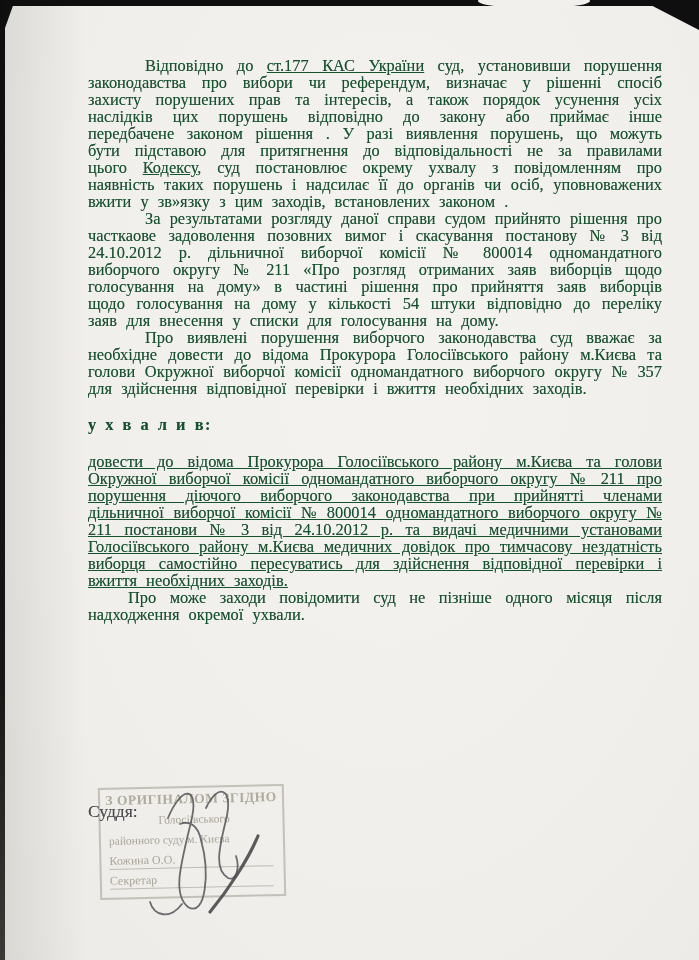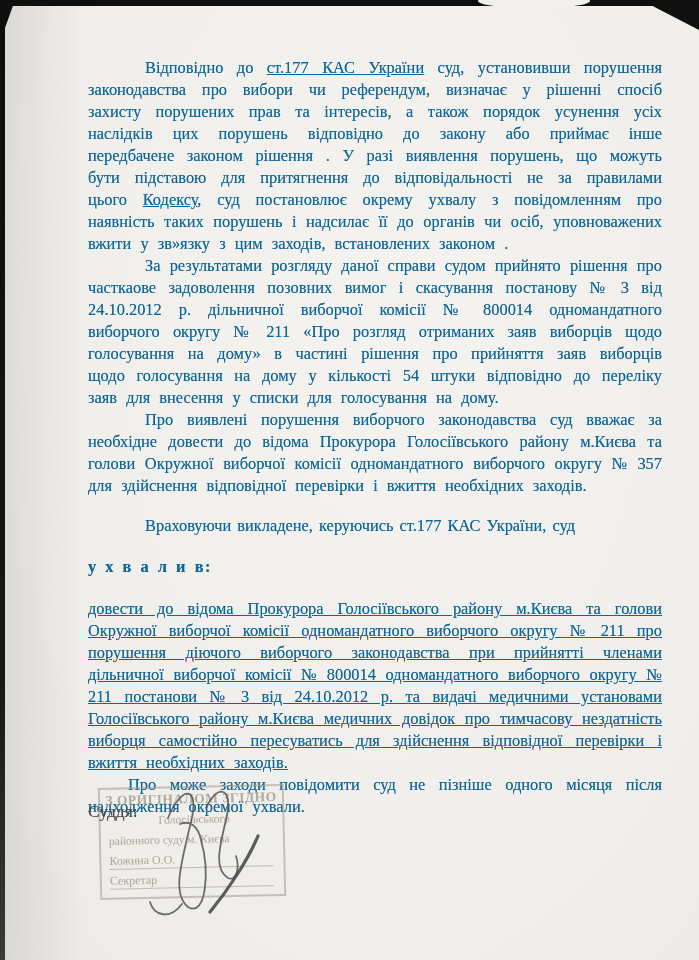--- a/index.html
+++ b/index.html
@@ -19,21 +19,21 @@
   .corner-tr{position:absolute;right:0;top:0;width:0;height:0;z-index:3;
     border-top:30px solid #0f0f0f;border-left:58px solid transparent;}
   .left-shade{position:absolute;left:5px;top:0;width:80px;height:960px;z-index:1;
     background:linear-gradient(to right,rgba(60,55,50,0.10),rgba(60,55,50,0));}
   .paper-tint{position:absolute;inset:0;z-index:0;
     background:radial-gradient(ellipse at 55% 35%, #f4f3f0 0%, #efeeea 70%, #eceae6 100%);}
 
   
   .textblock{
     position:absolute;left:88px;top:57px;width:574px;z-index:4;
-    color:#0369a1;font-size:16.4px;line-height:22px;
+    color:#14532d;font-size:16.4px;line-height:17px;
     text-align:justify;word-spacing:5px;
     text-shadow:0 0 0.5px rgba(70,70,75,0.55);
   }
   .textblock p{margin:0;text-indent:57px;}
   .textblock p.no-indent{text-indent:0;text-decoration:underline;}
   .textblock p.small-indent{text-indent:40px;}
   .u{text-decoration:underline;}
   .preamble{margin-top:18px !important;text-align:left;word-spacing:2px;}
   .heading{margin-top:19px !important;margin-bottom:20px !important;
     text-align:left;font-weight:bold;text-indent:0 !important;
@@ -64,21 +64,20 @@
 <div class="edge-top"></div>
 <div class="top-bump"></div>
 <div class="corner-tr"></div>
 <div class="corner-tl"></div>
 <div class="edge-left"></div>
 
 <div class="textblock">
   <p><span>Відповідно до  </span><span class="u">ст.177 КАС України</span><span> суд, установивши порушення законодавства про вибори чи референдум, визначає у рішенні спосіб захисту порушених  прав  та  інтересів,  а  також порядок  усунення усіх наслідків цих порушень відповідно до закону або приймає інше передбачене законом рішення . У разі виявлення порушень, що можуть бути підставою для притягнення до відповідальності не за правилами цього </span><span class="u">Кодексу</span><span>, суд постановлює окрему ухвалу з повідомленням про наявність таких порушень і надсилає її до органів чи осіб, уповноважених вжити у зв»язку з цим заходів, встановлених законом .</span></p>
   <p>За результатами розгляду даної справи судом прийнято рішення про часткаове задоволення позовних вимог і скасування постанову № 3 від 24.10.2012 р. дільничної виборчої комісії № 800014 одномандатного виборчого округу № 211 «Про розгляд отриманих заяв виборців щодо голосування на дому» в частині рішення про прийняття заяв виборців щодо голосування на дому у кількості 54 штуки відповідно до переліку заяв для внесення у списки для голосування на дому.</p>
   <p>Про виявлені порушення виборчого законодавства суд вважає за необхідне довести до відома Прокурора Голосіївського району м.Києва та голови Окружної виборчої комісії одномандатного виборчого округу № 357 для здійснення відповідної перевірки і вжиття необхідних заходів.</p>
-  <p class="preamble">Враховуючи викладене, керуючись ст.177 КАС України, суд</p>
   <p class="heading">у х в а л и в:</p>
   <p class="no-indent">довести до відома Прокурора Голосіївського району м.Києва та голови Окружної виборчої комісії одномандатного виборчого округу № 211 про порушення діючого виборчого законодавства при прийнятті членами дільничної виборчої комісії № 800014 одномандатного виборчого округу № 211 постанови № 3 від 24.10.2012 р. та видачі медичними установами Голосіївського району м.Києва медичних довідок про тимчасову нездатність виборця самостійно пересуватись для здійснення відповідної перевірки і вжиття необхідних заходів.</p>
   <p class="small-indent">Про може заходи повідомити суд не пізніше одного місяця після надходження окремої ухвали.</p>
 </div>
 
 <div class="stamp">
   <div class="s-title">З ОРИГІНАЛОМ ЗГІДНО</div>
   <div class="s-l2">Голосіївського</div>
   <div class="s-l3">районного суду м. Києва</div>
   <div class="s-l4">Кожина О.О.</div>

